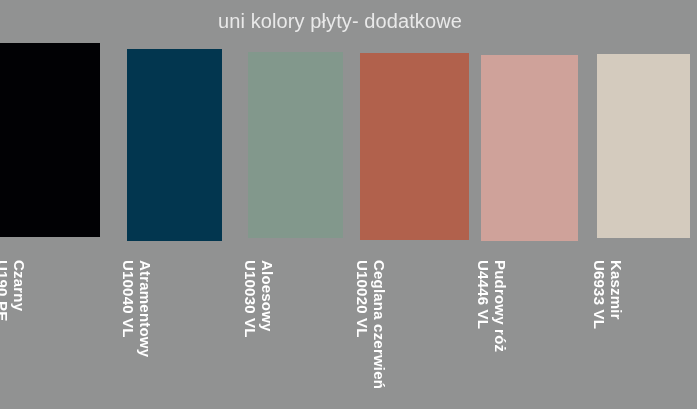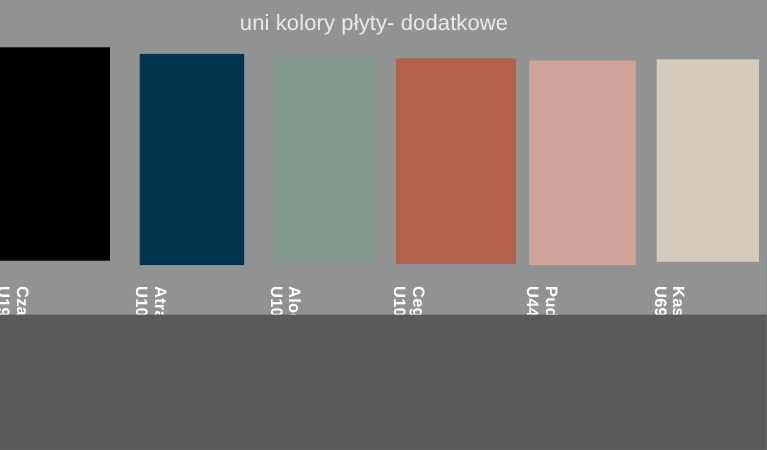--- a/index.html
+++ b/index.html
@@ -51,21 +51,21 @@
     transform-origin: left top;
     white-space: nowrap;
   }
   .swatch-caption .caption-line {
     display: block;
   }
 </style>
 </head>
 <body>
 
-<div id="palette-board" style="background: rgb(145, 146, 146); width: 697px; height: 286px;">
+<div id="palette-board" style="background: rgb(145, 146, 146); width: 697px; height: 409px;">
 
   <div id="board-title" style="color: rgb(233, 233, 233);">uni kolory płyty- dodatkowe</div>
 
   <div id="swatch-list">
       <div class="swatch-group">
         <div class="swatch-chip" style="left: 0px; top: 43px; width: 100px; height: 194px; background: rgb(1, 1, 4);"></div>
         <div class="swatch-caption" style="left: 28px; top: 260px; color: rgb(255, 255, 255);">
           <span class="caption-line">Czarny</span>
           <span class="caption-line">U190 PE</span>
         </div>

